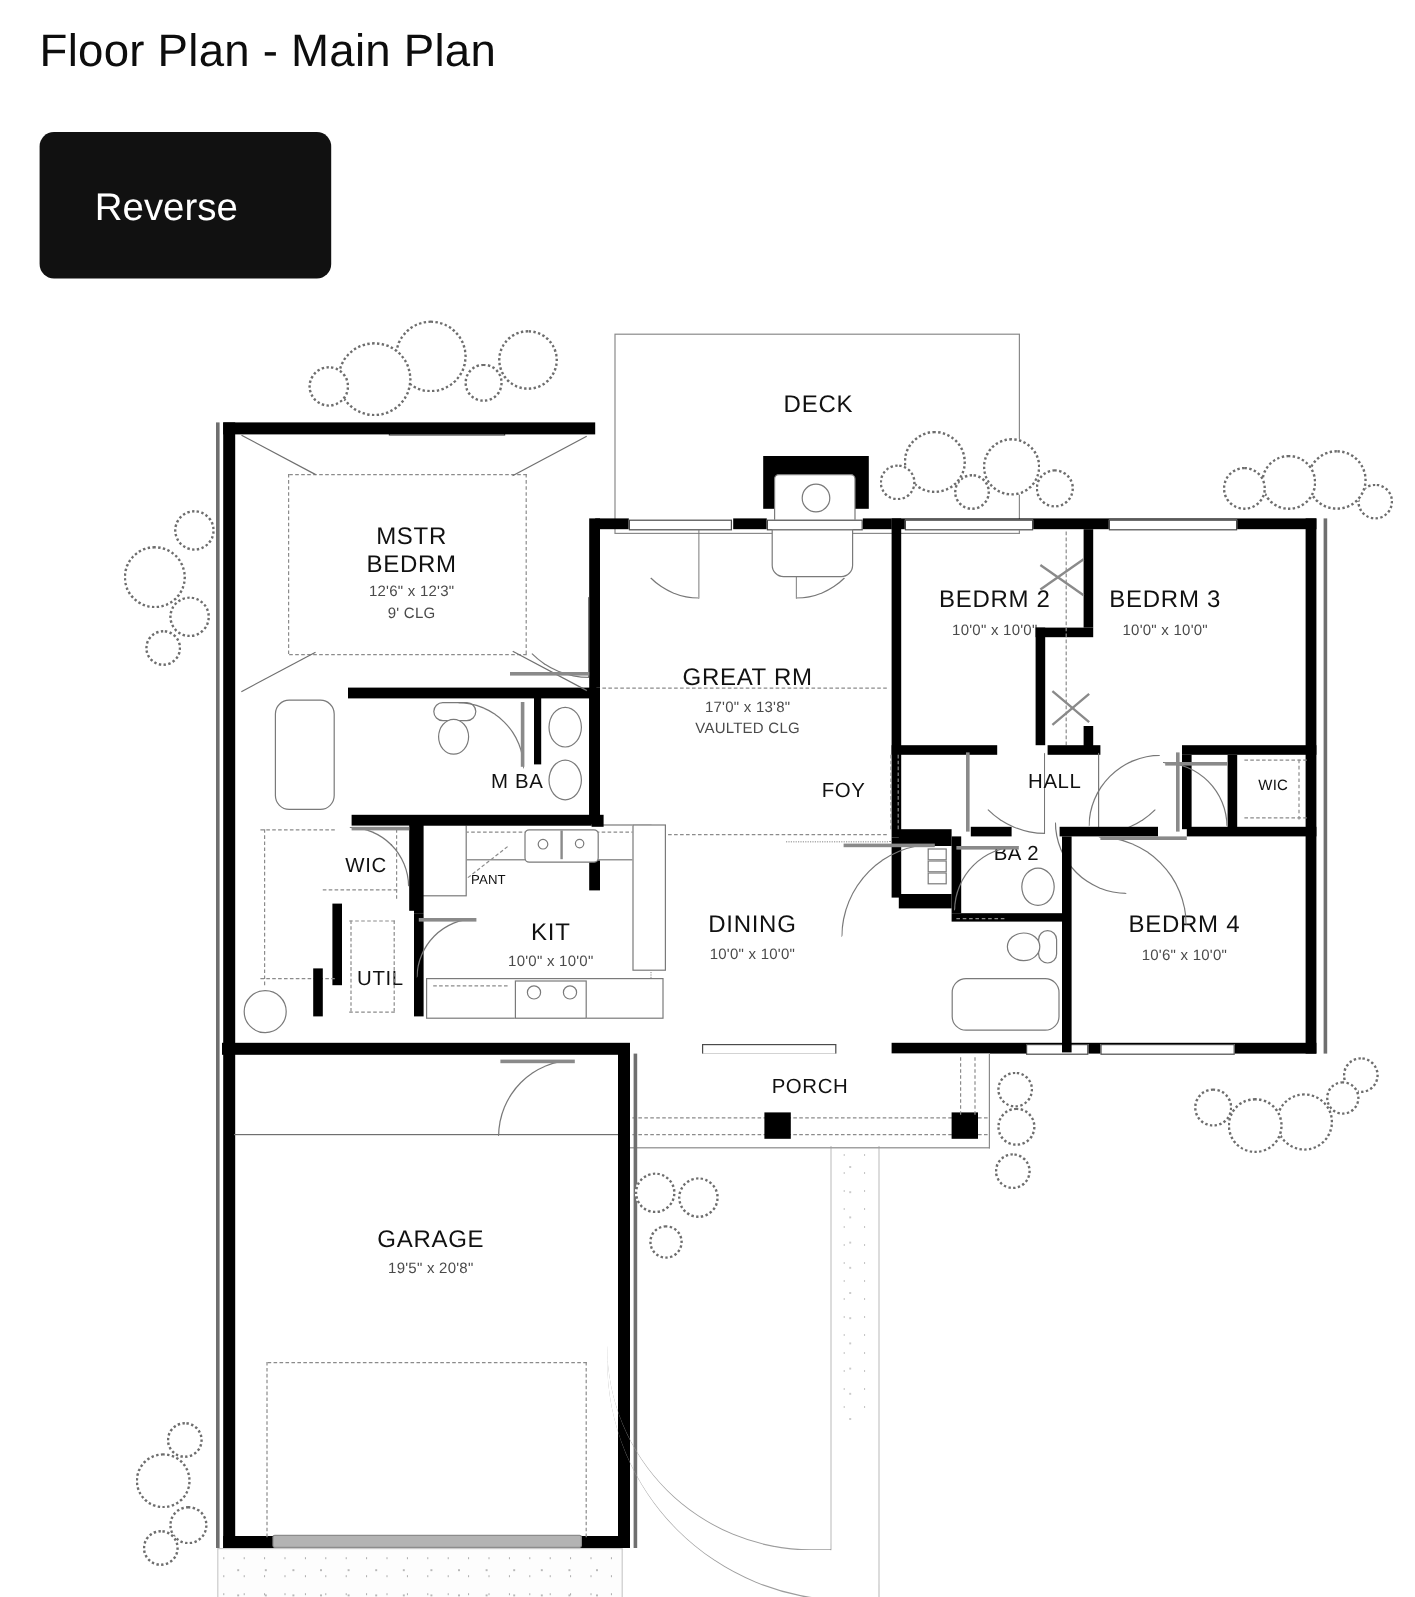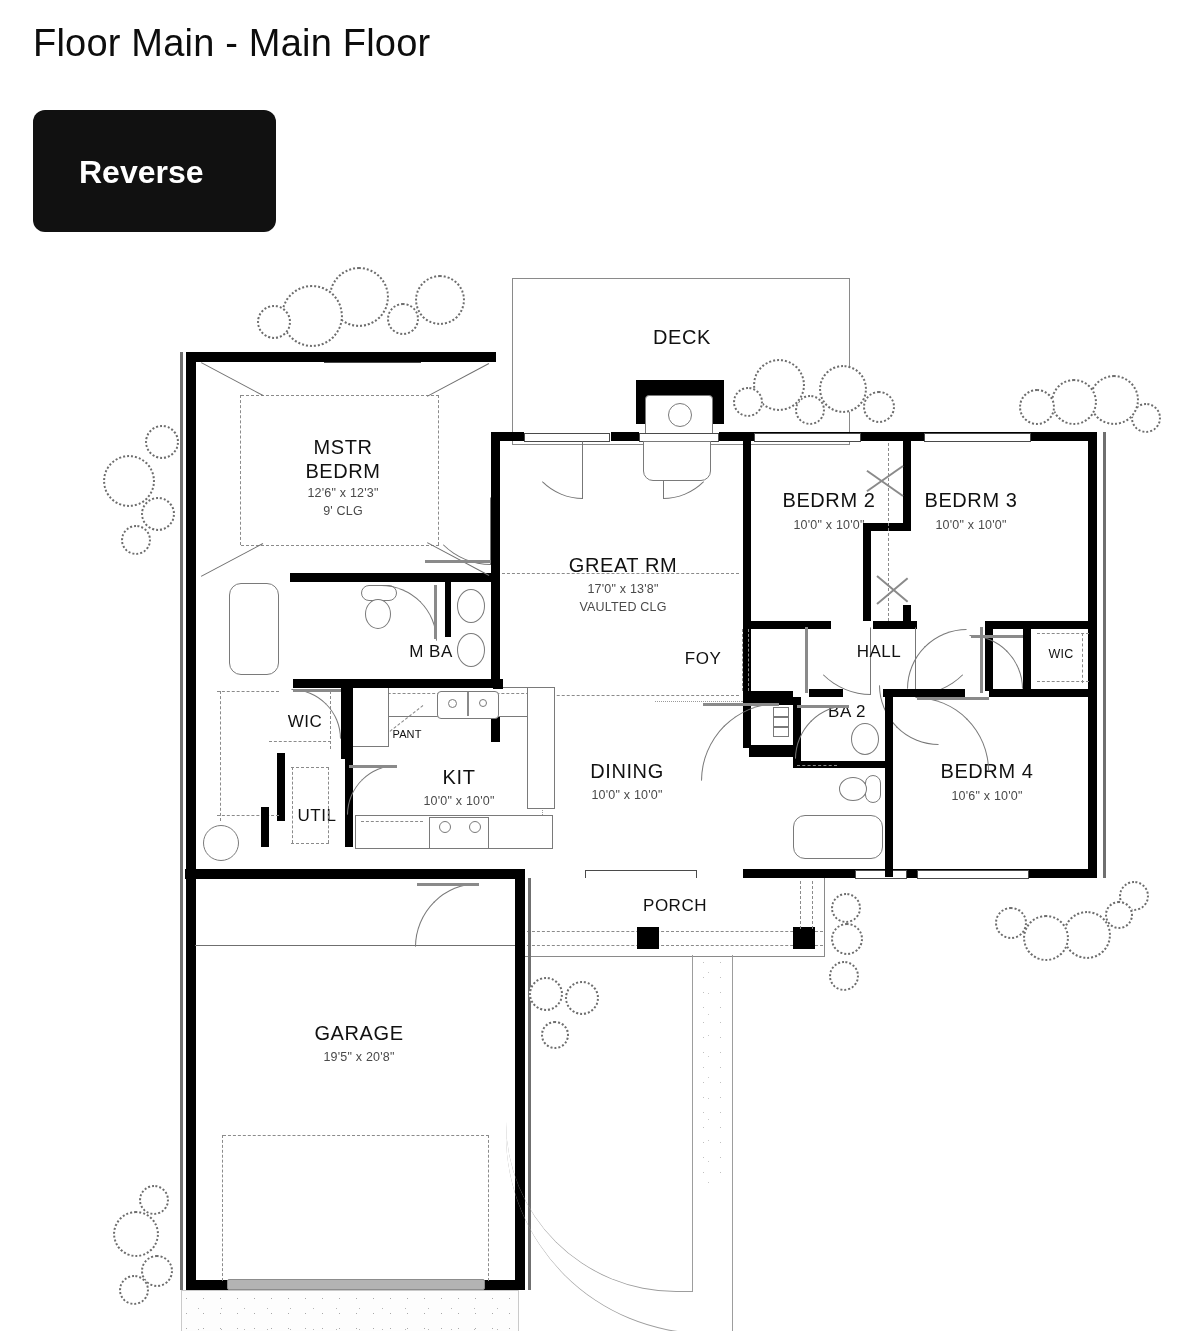--- a/index.html
+++ b/index.html
@@ -13,21 +13,21 @@
     font-size:38px;font-weight:400;color:#0d0d0d;letter-spacing:.2px;
     white-space:nowrap;
   }
   #reverse-button{
     position:absolute;left:33px;top:110px;width:243px;height:122px;
     background:#111111;border:none;border-radius:12px;cursor:pointer;
     padding:0;display:block;
   }
   #reverse-button .lbl{
     position:absolute;left:46px;top:46px;
-    color:#ffffff;font-size:32px;font-weight:700;line-height:32px;
+    color:#ffffff;font-size:32px;font-weight:400;line-height:32px;
     font-family:"Liberation Sans","DejaVu Sans",sans-serif;
   }
 
   
   #plan-wrap{position:absolute;left:0;top:255px;width:1179px;height:1076px;}
   #plan-mirror{
     position:absolute;left:0;top:0;width:1179px;height:1076px;
     transform:scaleX(-1);transform-origin:center center;
   }
   
@@ -87,21 +87,21 @@
     background-position:0 0, 9px 7px;
     opacity:.75;
   }
   .walk{
     position:absolute;border:1px solid #9d9d9d;background:transparent;
   }
 </style>
 </head>
 <body>
 
-<div id="page-title">Floor Main - Main Floor</div>
+<div id="page-title">Floor Plan - Main Plan</div>
 
 <div id="reverse-button">
   <span class="lbl">Reverse</span>
 </div>
 
 <div id="plan-wrap">
  <div id="plan-mirror">
 
   <div class="outline" style="left:329px;top:23px;width:336px;height:165px;border-width:1.5px;"></div>
   <div class="lbl big ctr" style="left:497px;top:72px;transform:translateX(-50%) scaleX(-1);">DECK</div>

